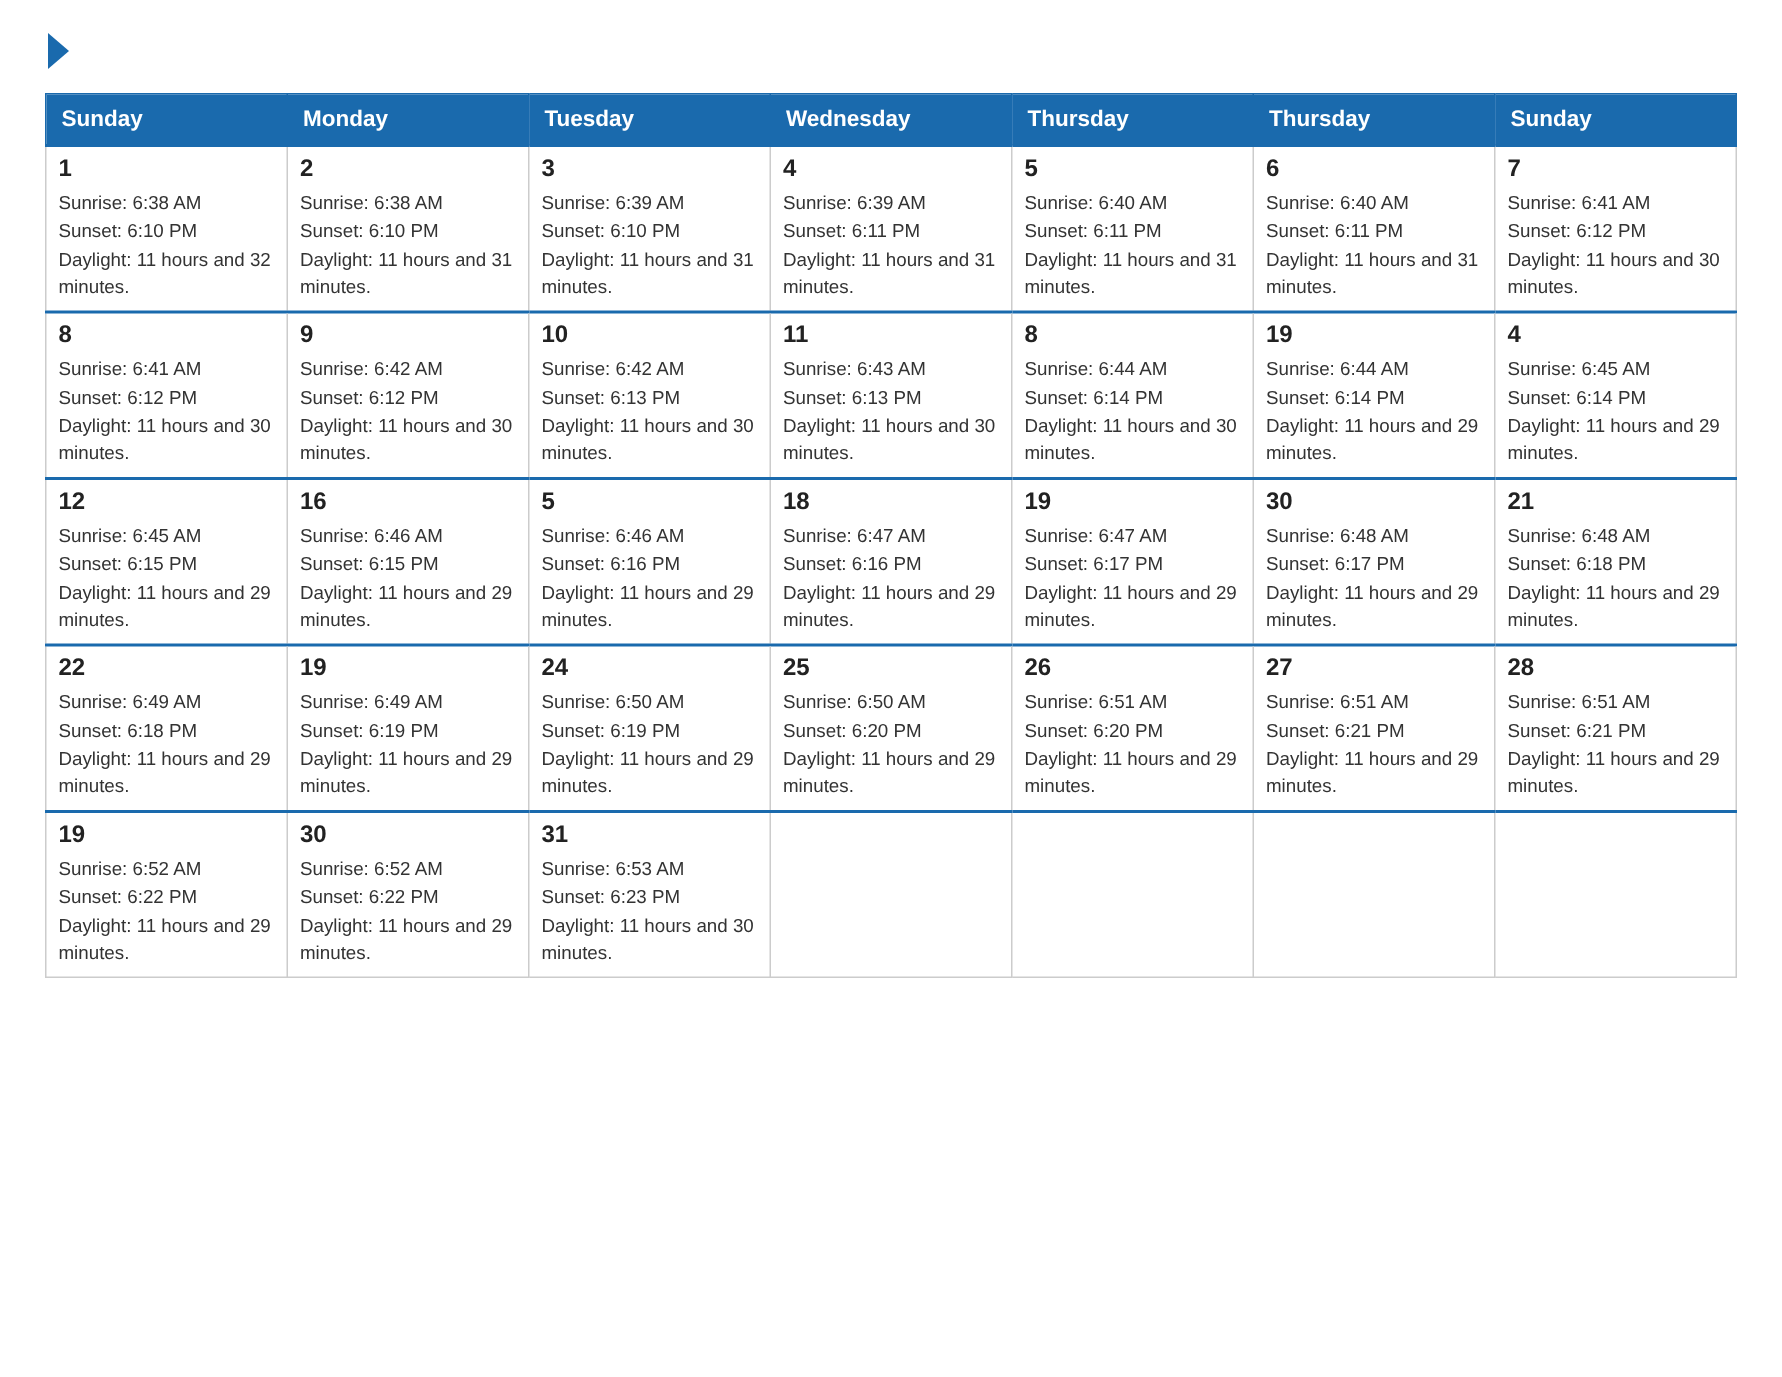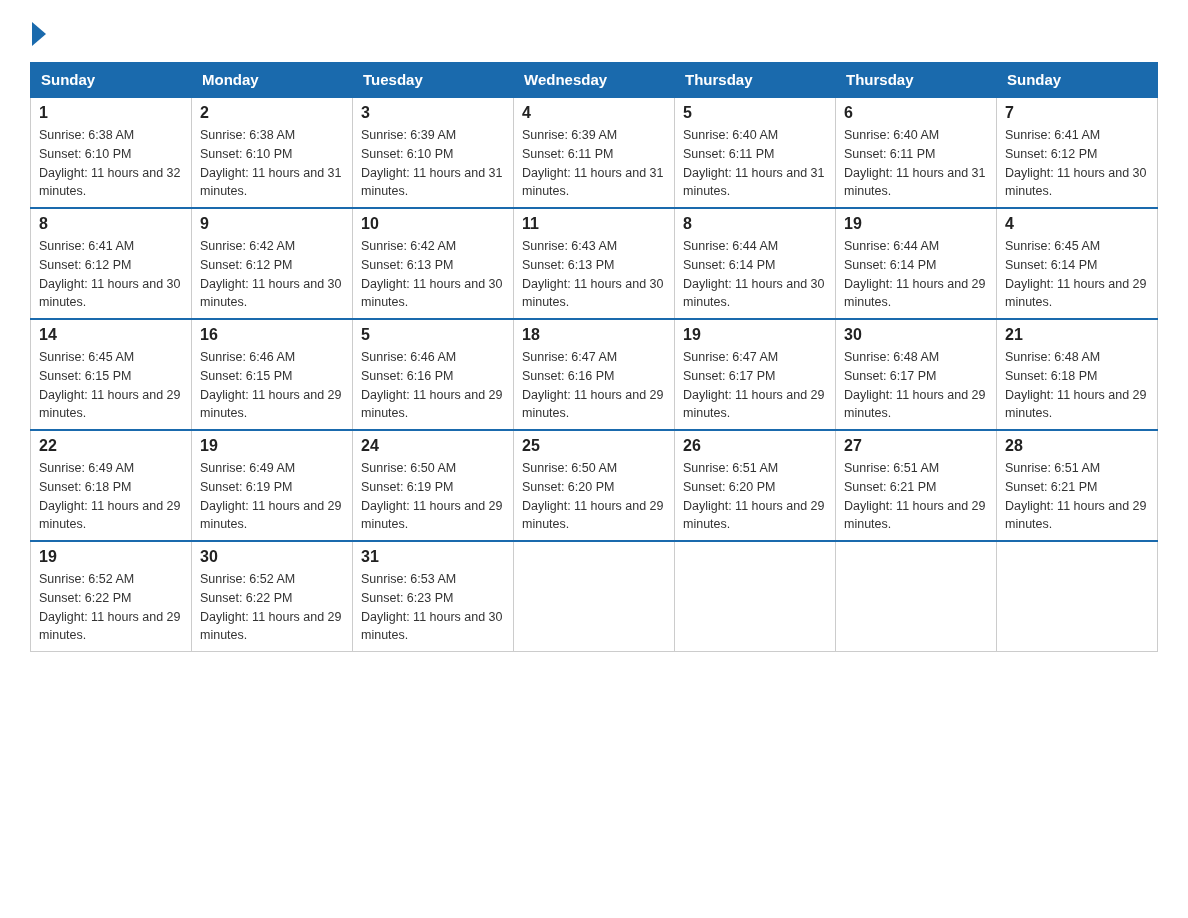--- a/index.html
+++ b/index.html
@@ -187,21 +187,21 @@
           <span class="day-number">19</span>
           <span class="day-info">Sunrise: 6:44 AM<br>Sunset: 6:14 PM<br>Daylight: 11 hours and 29 minutes.</span>
         </td>
         <td>
           <span class="day-number">4</span>
           <span class="day-info">Sunrise: 6:45 AM<br>Sunset: 6:14 PM<br>Daylight: 11 hours and 29 minutes.</span>
         </td>
       </tr>
       <tr>
         <td>
-          <span class="day-number">14</span>
+          <span class="day-number">12</span>
           <span class="day-info">Sunrise: 6:45 AM<br>Sunset: 6:15 PM<br>Daylight: 11 hours and 29 minutes.</span>
         </td>
         <td>
           <span class="day-number">16</span>
           <span class="day-info">Sunrise: 6:46 AM<br>Sunset: 6:15 PM<br>Daylight: 11 hours and 29 minutes.</span>
         </td>
         <td>
           <span class="day-number">5</span>
           <span class="day-info">Sunrise: 6:46 AM<br>Sunset: 6:16 PM<br>Daylight: 11 hours and 29 minutes.</span>
         </td>

